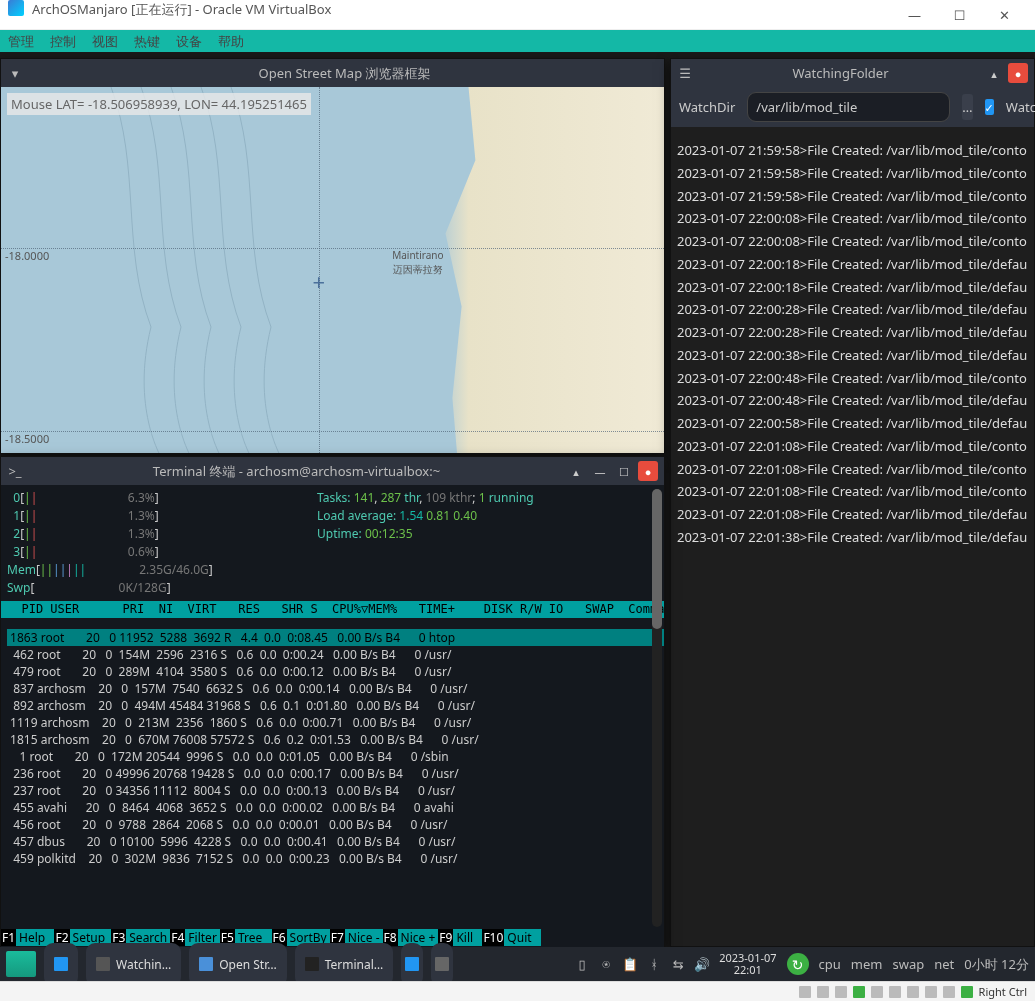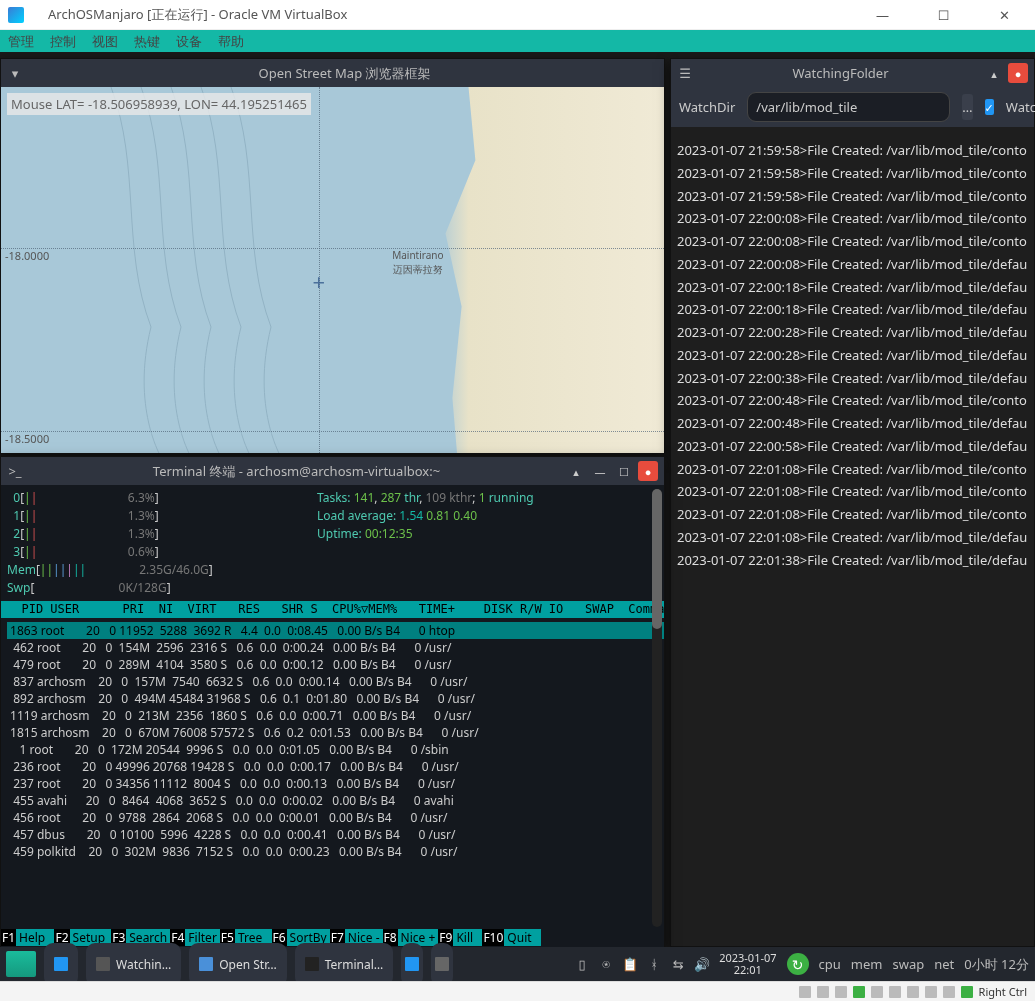--- a/index.html
+++ b/index.html
@@ -1,19 +1,19 @@
 <!DOCTYPE html>
 <html><head>
 <meta charset="utf-8">
 <style>
 * { margin: 0; padding: 0; box-sizing: border-box; font-family: "Segoe UI", "Noto Sans", sans-serif; }
 body { background: #fff; width: 1035px; height: 1001px; overflow: hidden; position: relative; }
 
 
-.vb-titlebar { height: 30px; background: #fff; display: flex; align-items: center; padding: 0 8px; color: #555; font-size: 13px; border-bottom: 1px solid #eee; gap: 16px; }
+.vb-titlebar { height: 30px; background: #fff; display: flex; align-items: flex-start; padding: 0 8px; color: #555; font-size: 13px; border-bottom: 1px solid #eee; }
 .vb-titlebar .vb-icon { width: 16px; height: 16px; margin-right: 8px; background: linear-gradient(135deg,#3a7bd5,#00d2ff); border-radius: 2px; }
 .vb-titlebar .vb-title { flex: 1; }
 .vb-ctrl { width: 45px; height: 30px; display: flex; align-items: center; justify-content: center; color: #555; font-size: 13px; }
 .vb-menubar { height: 22px; background: #14b8a6; display: flex; align-items: center; padding: 0 8px; gap: 16px; color: #444; font-size: 13px; }
 
 
 .vm-area { position: absolute; top: 52px; left: 0; right: 0; bottom: 20px; background: #1a1a1a; overflow: hidden; }
 
 
 .kwin { position: absolute; background: #2e3440; border: 1px solid #111; box-shadow: 0 4px 12px rgba(0,0,0,.5); display: flex; flex-direction: column; }
@@ -47,21 +47,21 @@
 
 
 .term-win { top: 404px; left: 0; width: 665px; height: 492px; }
 .term-menubar { height: 30px; background: #2a2e37; display: flex; align-items: center; gap: 18px; padding: 0 12px; color: #ddd; font-size: 13px; }
 .term-body { flex: 1; background: rgba(15,20,25,.85); font-family: "DejaVu Sans Mono", monospace; font-size: 12px; color: #ccc; position: relative; overflow: hidden; }
 .htop-top { padding: 4px 6px; white-space: pre; line-height: 18px; display: flex; }
 .htop-left { width: 310px; }
 .htop-right { flex: 1; }
 .c-cyan{color:#4ec9b0}.c-green{color:#6cc04a}.c-yel{color:#14b8a6}.c-red{color:#d05050}.c-dim{color:#777}.c-blue{color:#5a9bd4}.c-mag{color:#c080c0}
 .htop-hdr { background: #00a0a0; color: #000; white-space: pre; padding: 0 0 0 6px; font-family: inherit; height: 17px; line-height: 17px; }
-.htop-rows { white-space: pre; padding: 4px 0 0 6px; line-height: 17px; }
+.htop-rows { white-space: pre; padding: 11px 0 0 6px; line-height: 17px; }
 .htop-row.sel { background: #008080; color: #000; }
 .htop-fn { position: absolute; bottom: 0; left: 0; right: 0; height: 18px; white-space: pre; font-family: inherit; font-size: 12px; }
 .htop-fn .k{color:#fff;background:#000;padding:0 1px}
 .htop-fn .l{background:#00a0a0;color:#000;padding:0 3px}
 .scrollbar { position: absolute; right: 2px; top: 4px; bottom: 20px; width: 10px; background: #222; border-radius: 5px; }
 .scrollbar .thumb { position: absolute; left: 0; right: 0; top: 0; height: 140px; background: #666; border-radius: 5px; }
 
 
 .taskbar { position: absolute; left: 0; right: 0; bottom: 0; height: 34px; background: #23272e; display: flex; align-items: center; color: #ccc; font-size: 12px; padding: 0 6px; gap: 8px; }
 .taskbar .launcher { width: 30px; height: 26px; background: linear-gradient(#1abc9c,#15997e); border-radius: 2px; position: relative; }
@@ -149,21 +149,20 @@
       <div class="wf-dots">…</div>
       <div class="wf-chk">✓</div>
       <span>Watching</span>
     </div>
     <div class="kwin-body wf-list" id="wf-list">
         <div>2023-01-07 21:59:58&gt;File Created: /var/lib/mod_tile/conto</div>
         <div>2023-01-07 21:59:58&gt;File Created: /var/lib/mod_tile/conto</div>
         <div>2023-01-07 21:59:58&gt;File Created: /var/lib/mod_tile/conto</div>
         <div>2023-01-07 22:00:08&gt;File Created: /var/lib/mod_tile/conto</div>
         <div>2023-01-07 22:00:08&gt;File Created: /var/lib/mod_tile/conto</div>
-        <div>2023-01-07 22:00:08&gt;File Created: /var/lib/mod_tile/defau</div>
         <div>2023-01-07 22:00:18&gt;File Created: /var/lib/mod_tile/defau</div>
         <div>2023-01-07 22:00:18&gt;File Created: /var/lib/mod_tile/defau</div>
         <div>2023-01-07 22:00:28&gt;File Created: /var/lib/mod_tile/defau</div>
         <div>2023-01-07 22:00:28&gt;File Created: /var/lib/mod_tile/defau</div>
         <div>2023-01-07 22:00:38&gt;File Created: /var/lib/mod_tile/defau</div>
         <div>2023-01-07 22:00:48&gt;File Created: /var/lib/mod_tile/conto</div>
         <div>2023-01-07 22:00:48&gt;File Created: /var/lib/mod_tile/defau</div>
         <div>2023-01-07 22:00:58&gt;File Created: /var/lib/mod_tile/defau</div>
         <div>2023-01-07 22:01:08&gt;File Created: /var/lib/mod_tile/conto</div>
         <div>2023-01-07 22:01:08&gt;File Created: /var/lib/mod_tile/conto</div>

